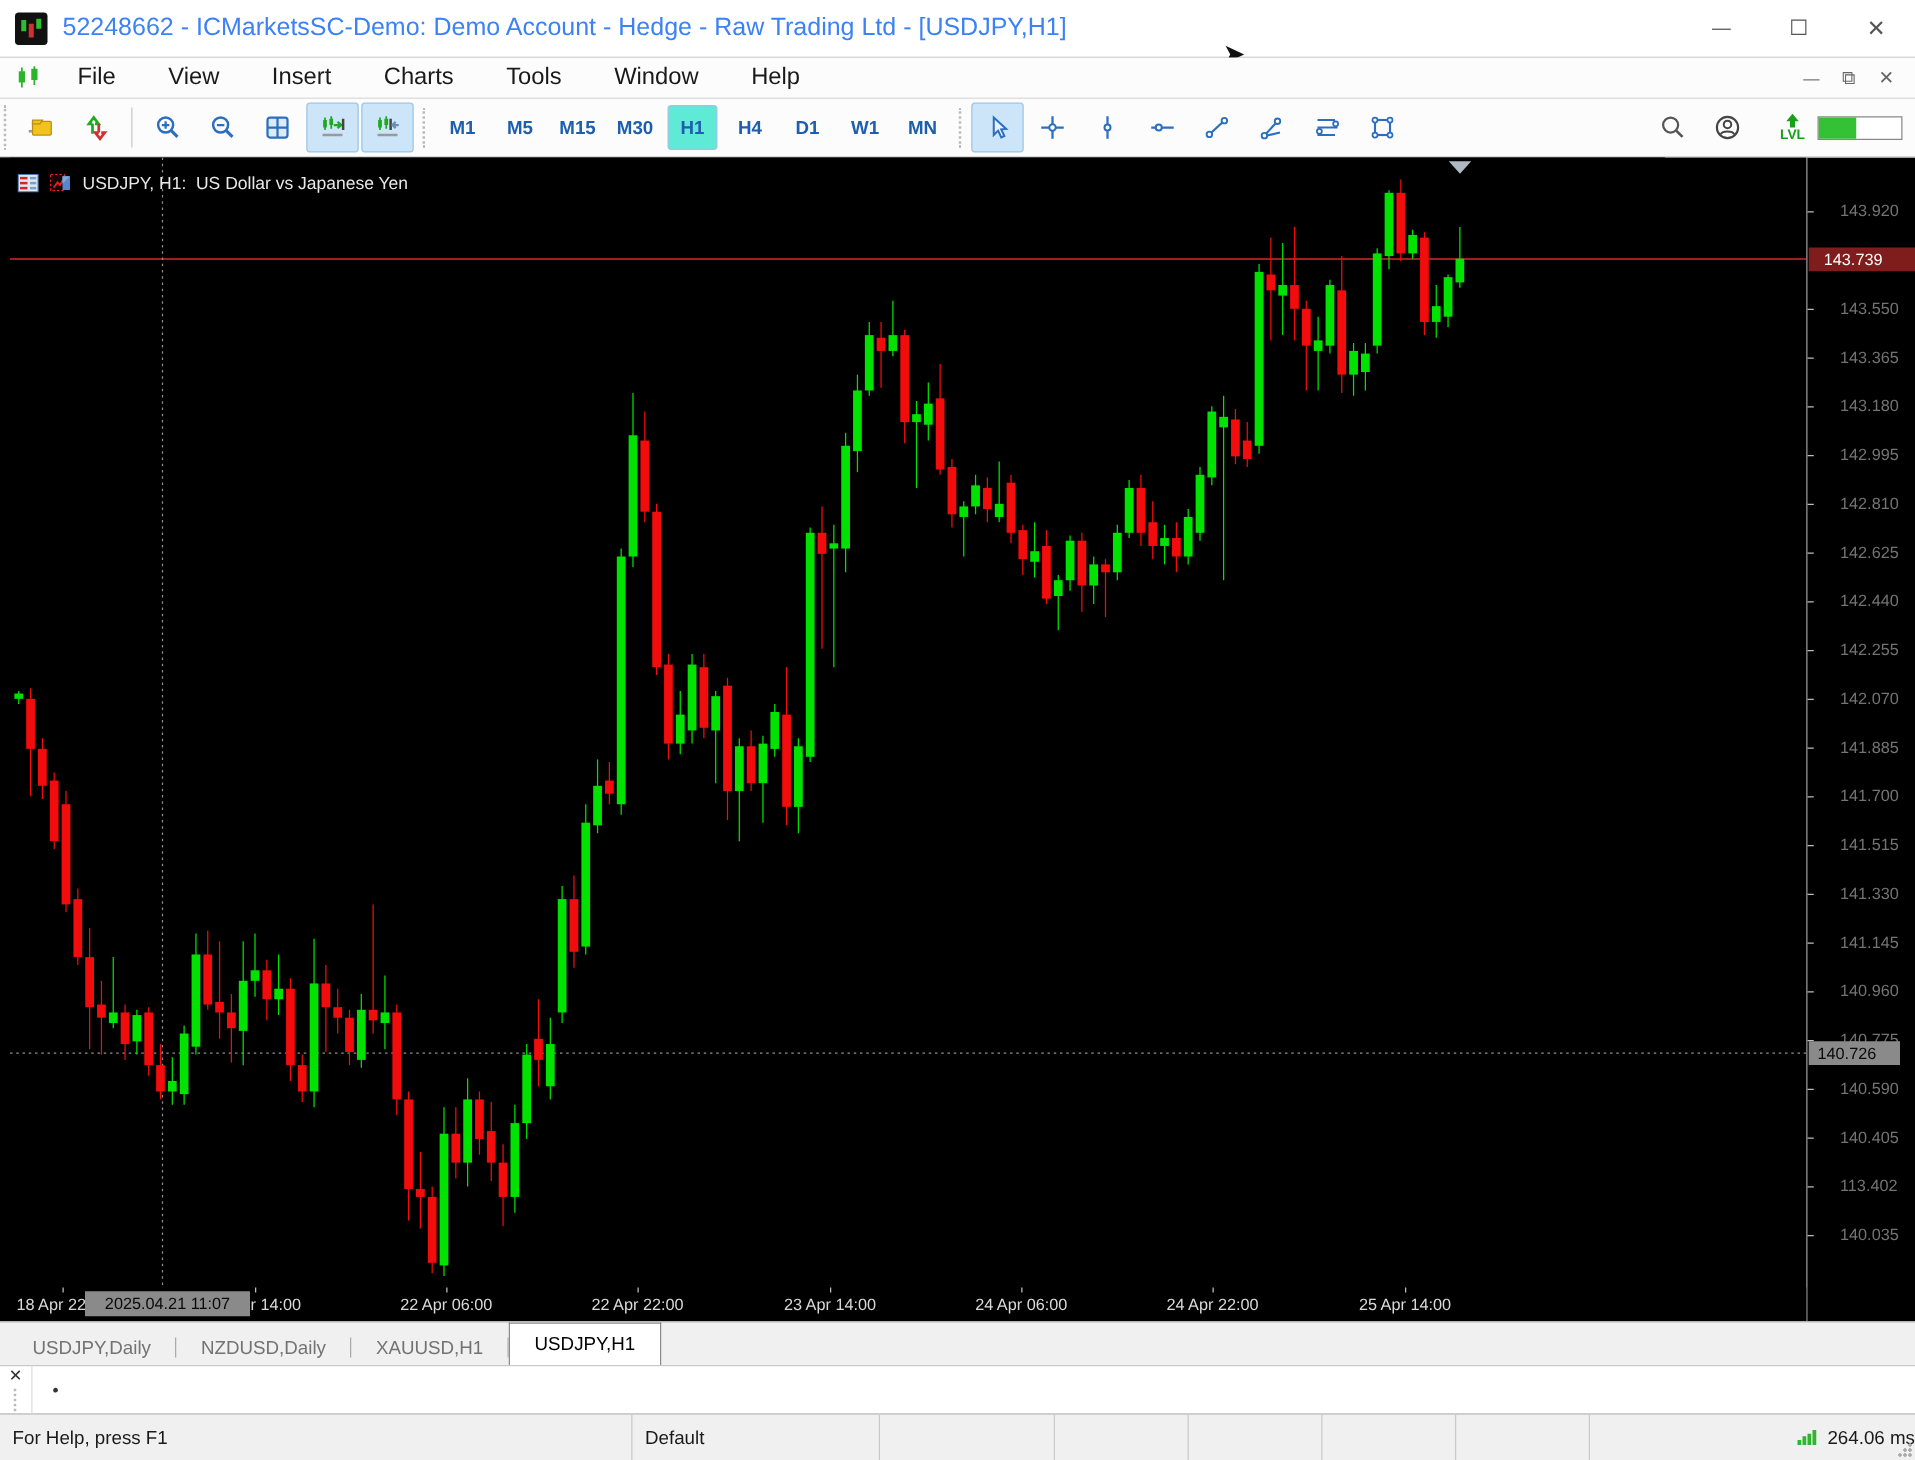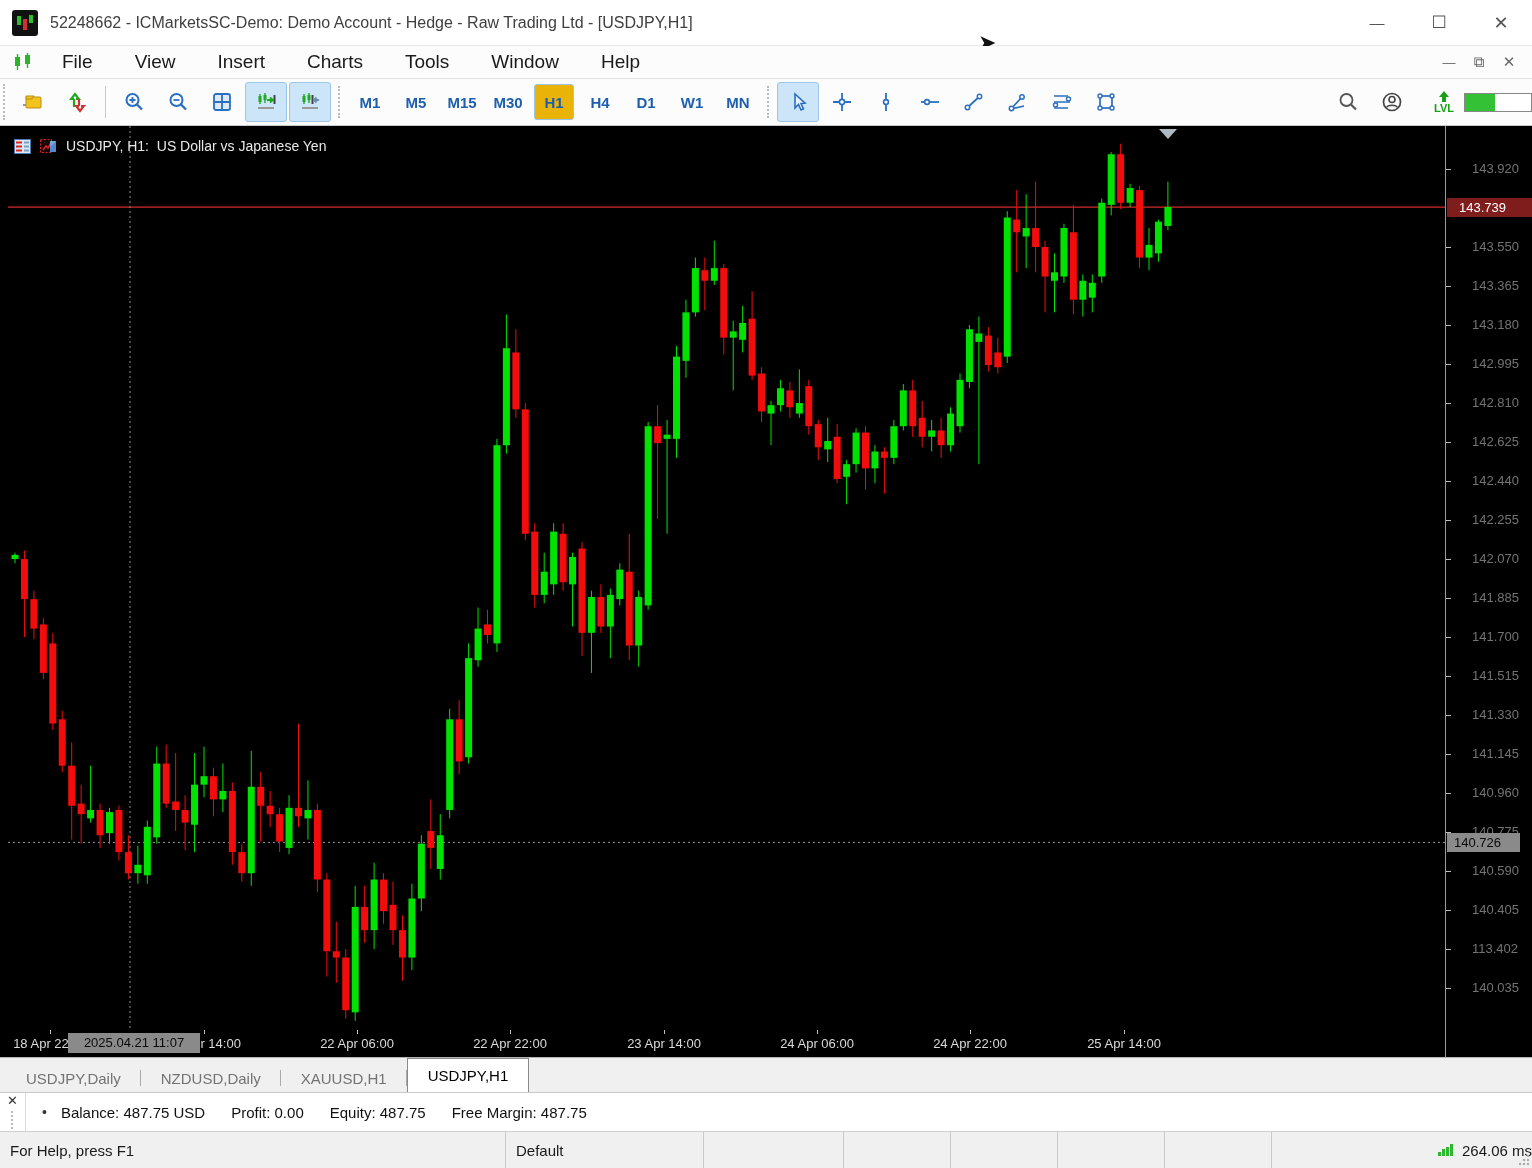--- a/index.html
+++ b/index.html
@@ -2,42 +2,42 @@
 <html><head>
 <meta charset="utf-8">
 <style>
   html,body{margin:0;padding:0;background:#2a2a2a;}
   .app{position:relative;width:1532px;height:1168px;background:#000;font-family:"Liberation Sans",sans-serif;overflow:hidden;user-select:none;}
   
   .titlebar{position:absolute;left:0;top:0;width:1532px;height:46px;background:#ffffff;display:flex;align-items:center;border-bottom:1px solid #e6e6e6;box-sizing:border-box;}
   .app-icon{width:26px;height:26px;margin-left:12px;background:#111;border-radius:3px;position:relative;flex:0 0 auto;}
   .app-icon i{position:absolute;width:4px;background:#2bbf2b;}
   .app-icon i.r{background:#d03030;}
-  .titlebar .title{margin-left:12px;font-size:16px;color:#404040;white-space:nowrap;}
+  .titlebar .title{margin-left:12px;font-size:20px;color:#3b82f6;white-space:nowrap;}
   .win-controls{margin-left:auto;display:flex;align-items:center;height:100%;}
   .win-btn{width:62px;height:100%;display:flex;align-items:center;justify-content:center;color:#555;font-size:15px;}
   .cursor-glyph{position:absolute;left:978px;top:30px;color:#111;font-size:22px;}
   
   .menubar{position:absolute;left:0;top:46px;width:1532px;height:33px;background:#fcfcfc;display:flex;align-items:center;border-bottom:1px solid #e0e0e0;box-sizing:border-box;}
   .menu-logo{width:22px;height:20px;margin-left:12px;}
   .menu-items{display:flex;}
   .menu-item{font-size:19px;color:#1a1a1a;padding:4px 0;margin-left:42px;}
   .menu-item:first-child{margin-left:28px;}
   .child-controls{margin-left:auto;display:flex;align-items:center;margin-right:8px;}
   .child-btn{width:30px;text-align:center;color:#666;font-size:13px;}
   
   .toolbar{position:absolute;left:0;top:79px;width:1532px;height:47px;background:#fcfcfc;display:flex;align-items:center;border-bottom:1px solid #c9c9c9;box-sizing:border-box;}
   .tb-grip{width:6px;height:36px;margin-left:3px;border-left:2px dotted #bbb;}
   .tb-btn{width:42px;height:40px;display:flex;align-items:center;justify-content:center;border-radius:3px;margin:0 1px;box-sizing:border-box;}
   .tb-btn.on{background:#cde5f8;border:1px solid #9cc5e8;}
   .tb-sep{width:1px;height:32px;background:#c8c8c8;margin:0 6px;}
   .tb-sep.dot{background:none;border-left:2px dotted #bbb;}
   .tf-btn{min-width:40px;height:36px;display:flex;align-items:center;justify-content:center;font-size:15px;font-weight:bold;color:#1d5fae;border-radius:3px;margin:0 3px;box-sizing:border-box;}
-  .tf-btn.on{background:#eab308;border:1px solid #9cc5e8;}
-  .tb-right{margin-left:auto;display:flex;align-items:center;margin-right:0;text-align:right;}
+  .tf-btn.on{background:#5eead4;border:1px solid #9cc5e8;}
+  .tb-right{margin-left:auto;display:flex;align-items:center;margin-right:10px;text-align:right;}
   .conn-bar{width:66px;height:17px;border:1px solid #888;background:#fff;margin-left:10px;position:relative;}
   .conn-bar i{position:absolute;left:0;top:0;bottom:0;width:45%;background:#35c135;}
   .lvl{display:flex;flex-direction:column;align-items:center;margin-left:14px;color:#18a018;font-size:11px;font-weight:bold;line-height:10px;}
   
   .chart-region{position:absolute;left:0;top:126px;width:1332px;height:931px;background:#000;}
   #plot{position:absolute;left:8px;top:0;}
   .symbol-label{position:absolute;left:14px;top:12px;display:flex;align-items:center;color:#e8e8e8;font-size:14px;white-space:pre;}
   .mini-ico{width:17px;height:15px;margin-right:9px;}
   .price-axis{position:absolute;left:1445px;top:0;width:87px;height:931px;border-left:1px solid #9a9a9a;box-sizing:border-box;}
   .y-lab{position:absolute;left:26px;color:#737373;font-size:13px;line-height:18px;}
@@ -635,26 +635,20 @@
         <div class="tab active">USDJPY,H1</div>
       </div>
     </div>
 
   <div class="toolbox">
     <div class="tbx-side">
       <div class="tbx-close">✕</div>
       <div class="tbx-dots"></div>
     </div>
     <span class="tbx-bullet">•</span>
-    <div id="tbx-fields" style="display:flex">
-        <span class="tbx-field"><span>Balance: </span><b>487.75 USD</b></span>
-        <span class="tbx-field"><span>Profit: </span><b>0.00</b></span>
-        <span class="tbx-field"><span>Equity: </span><b>487.75</b></span>
-        <span class="tbx-field"><span>Free Margin: </span><b>487.75</b></span>
-      </div>
   </div>
 
   <div class="statusbar">
     <div class="sb-cell sb-help">For Help, press F1</div>
     <div class="sb-cell" style="width:198px">Default</div>
     <div class="sb-cell" style="width:140px"></div>
     <div class="sb-cell" style="width:107px"></div>
     <div class="sb-cell" style="width:107px"></div>
     <div class="sb-cell" style="width:107px"></div>
     <div class="sb-cell" style="width:107px"></div>

